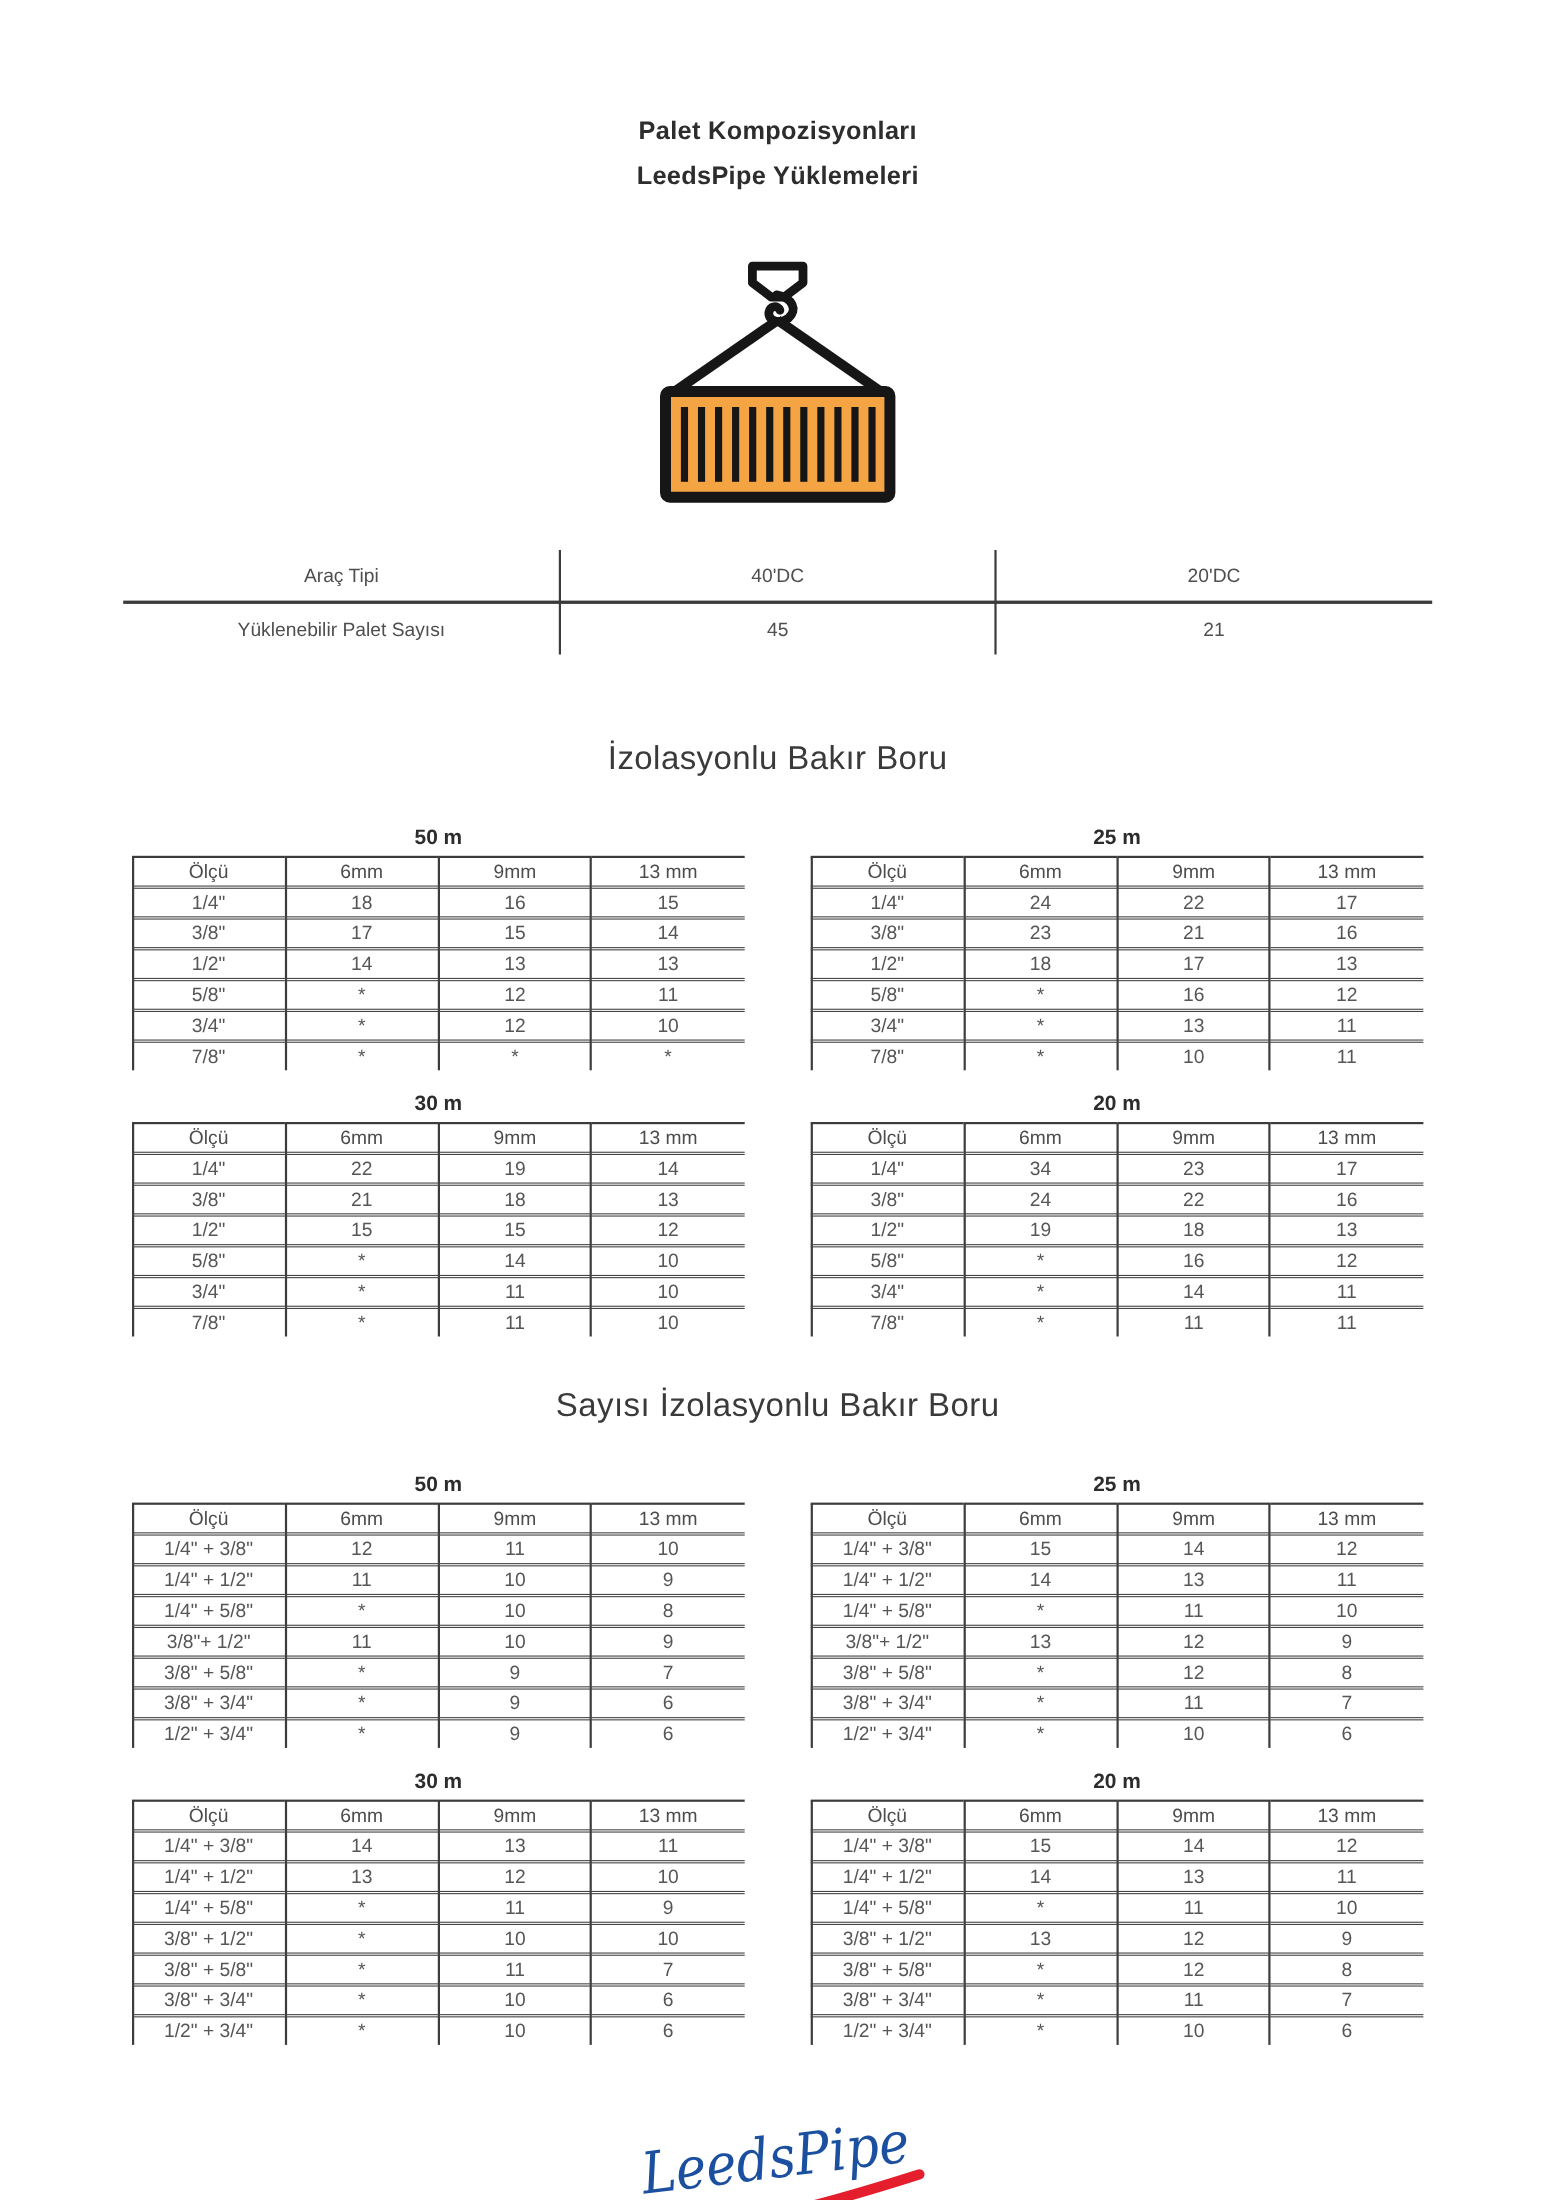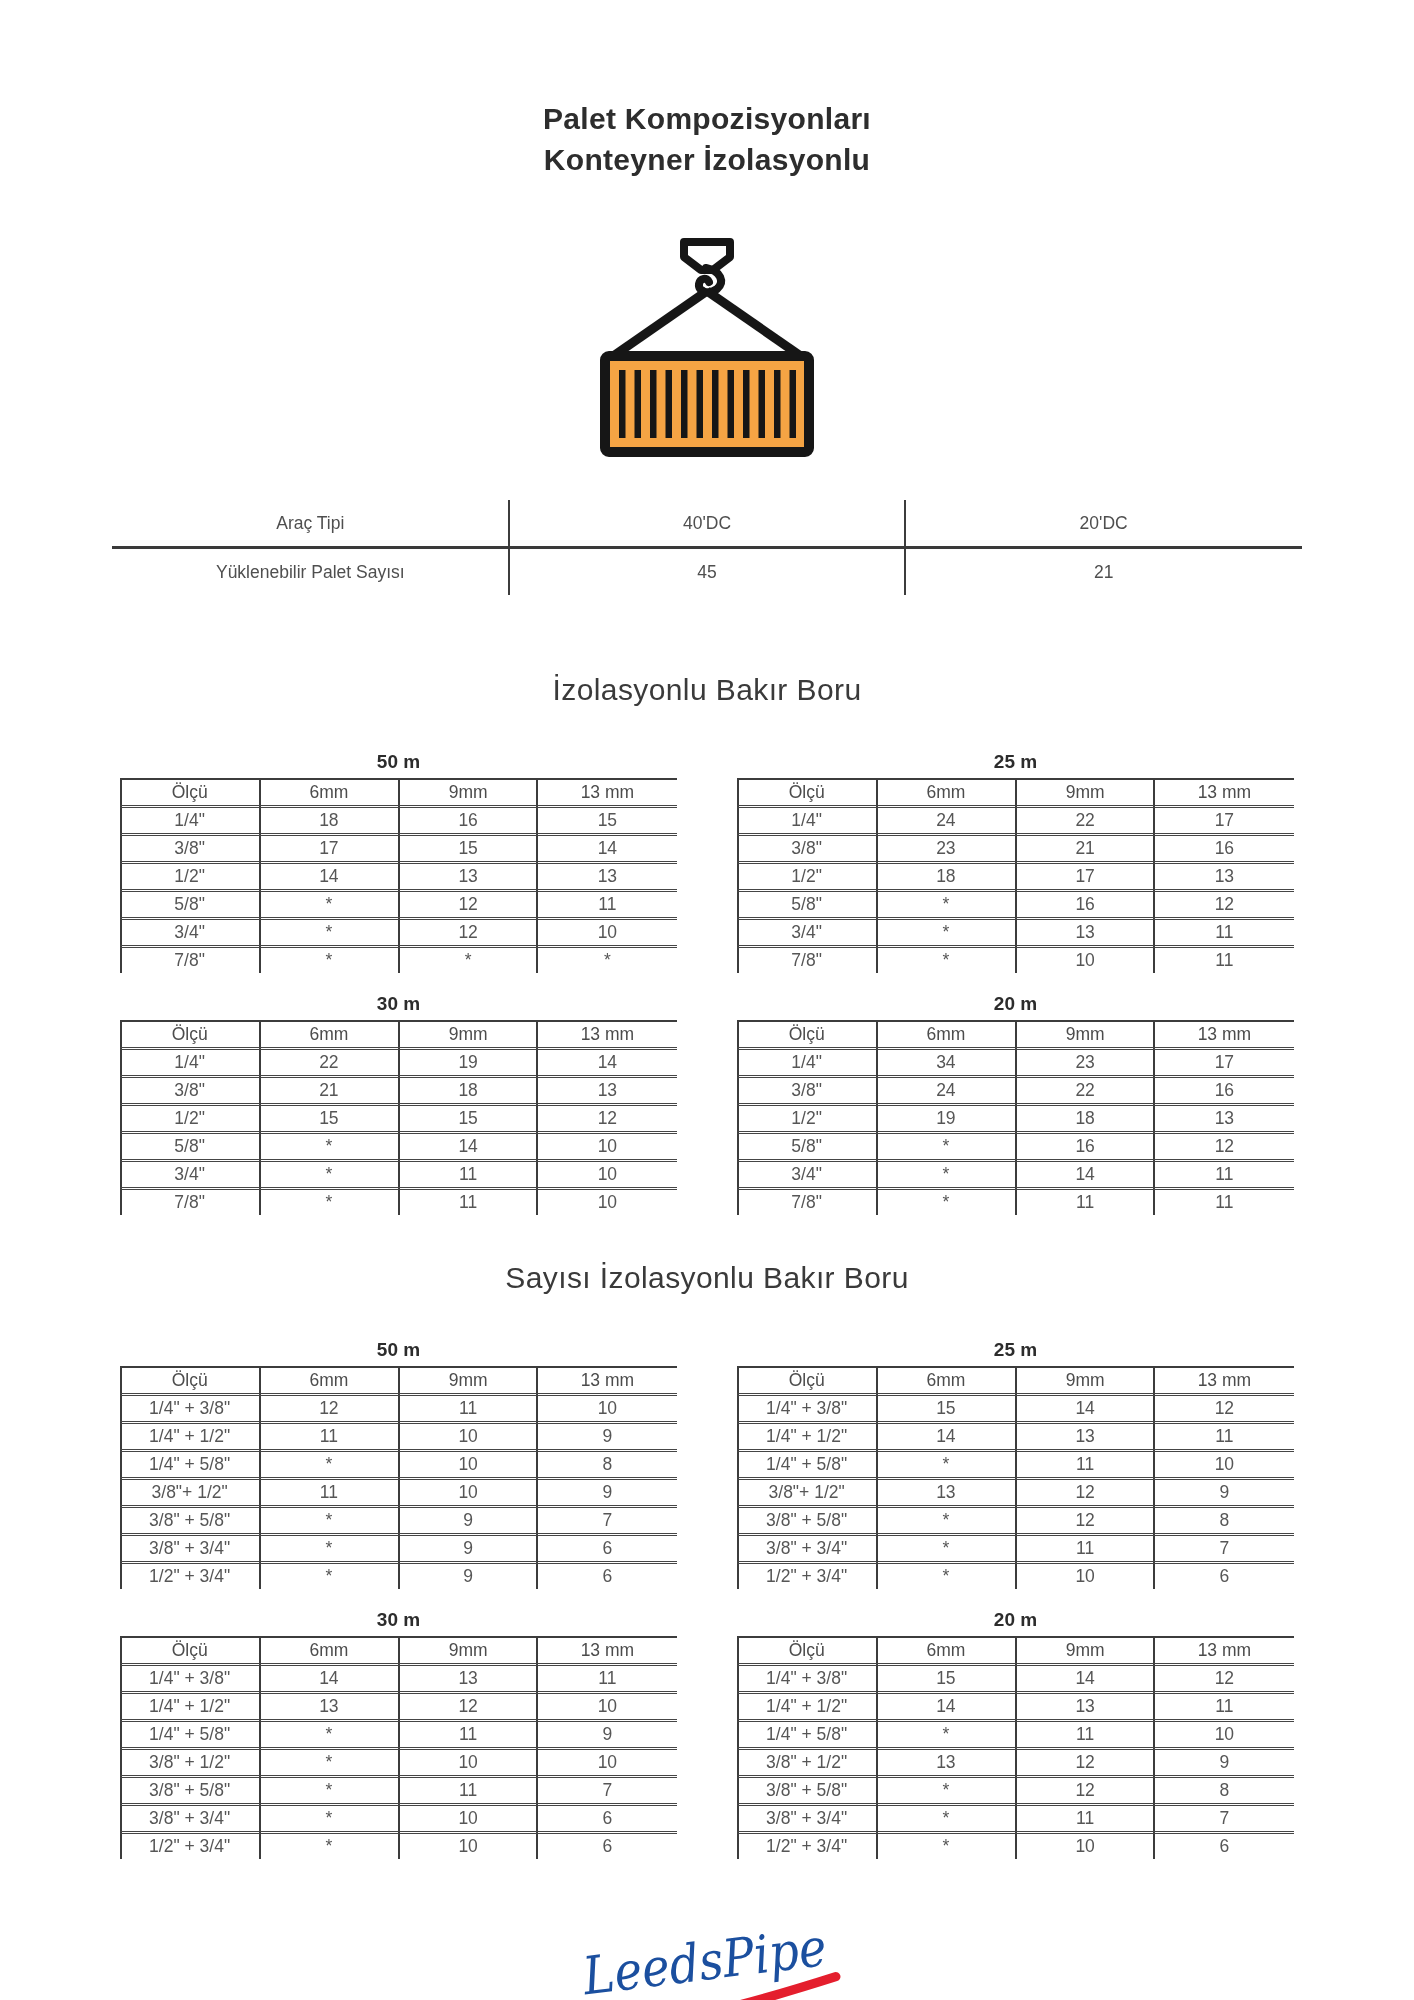--- a/index.html
+++ b/index.html
@@ -7,21 +7,21 @@
     width: 1414px; height: 2000px; background: #ffffff;
     font-family: "Liberation Sans", sans-serif;
     overflow: hidden;
   }
   .page { position: relative; width: 1414px; height: 2000px; }
 
   
   .main-title {
     margin: 0; padding-top: 98px;
     text-align: center;
-    font-size: 30px; line-height: 41px; font-weight: bold;
+    font-size: 23px; line-height: 41px; font-weight: bold;
     color: #2d2d2d; letter-spacing: 0.3px;
   }
 
   
   .icon-wrap { text-align: center; margin-top: 54px; line-height: 0; }
 
   
   table { border-collapse: collapse; }
   .vehicle-table {
     width: 1190px; margin: 14px auto 0 auto; table-layout: fixed;
@@ -74,21 +74,21 @@
   
   .logo-wrap { text-align: center; margin-top: 26px; line-height: 0; }
 </style>
 </head>
 <body>
 
 <div class="page">
 
   <h1 class="main-title">
     <span>Palet Kompozisyonları</span><br>
-    <span>Konteyner İzolasyonlu</span>
+    <span>LeedsPipe Yüklemeleri</span>
   </h1>
 
   <div class="icon-wrap">
     <svg width="240" height="252" viewBox="0 0 240 252">
 
       <path d="M97,8 L143,8 L143,23 L126,36 L114,36 L97,23 Z" fill="#ffffff" stroke="#161616" stroke-width="8" stroke-linejoin="round"></path>
 
       <path d="M119,34 C134,37 138,48 130,55 C122,61 111,58 112,50 C113,44 120,43 122,48" fill="none" stroke="#161616" stroke-width="8" stroke-linecap="round"></path>
 
       <path d="M120,57 L22,125" fill="none" stroke="#161616" stroke-width="9"></path>

